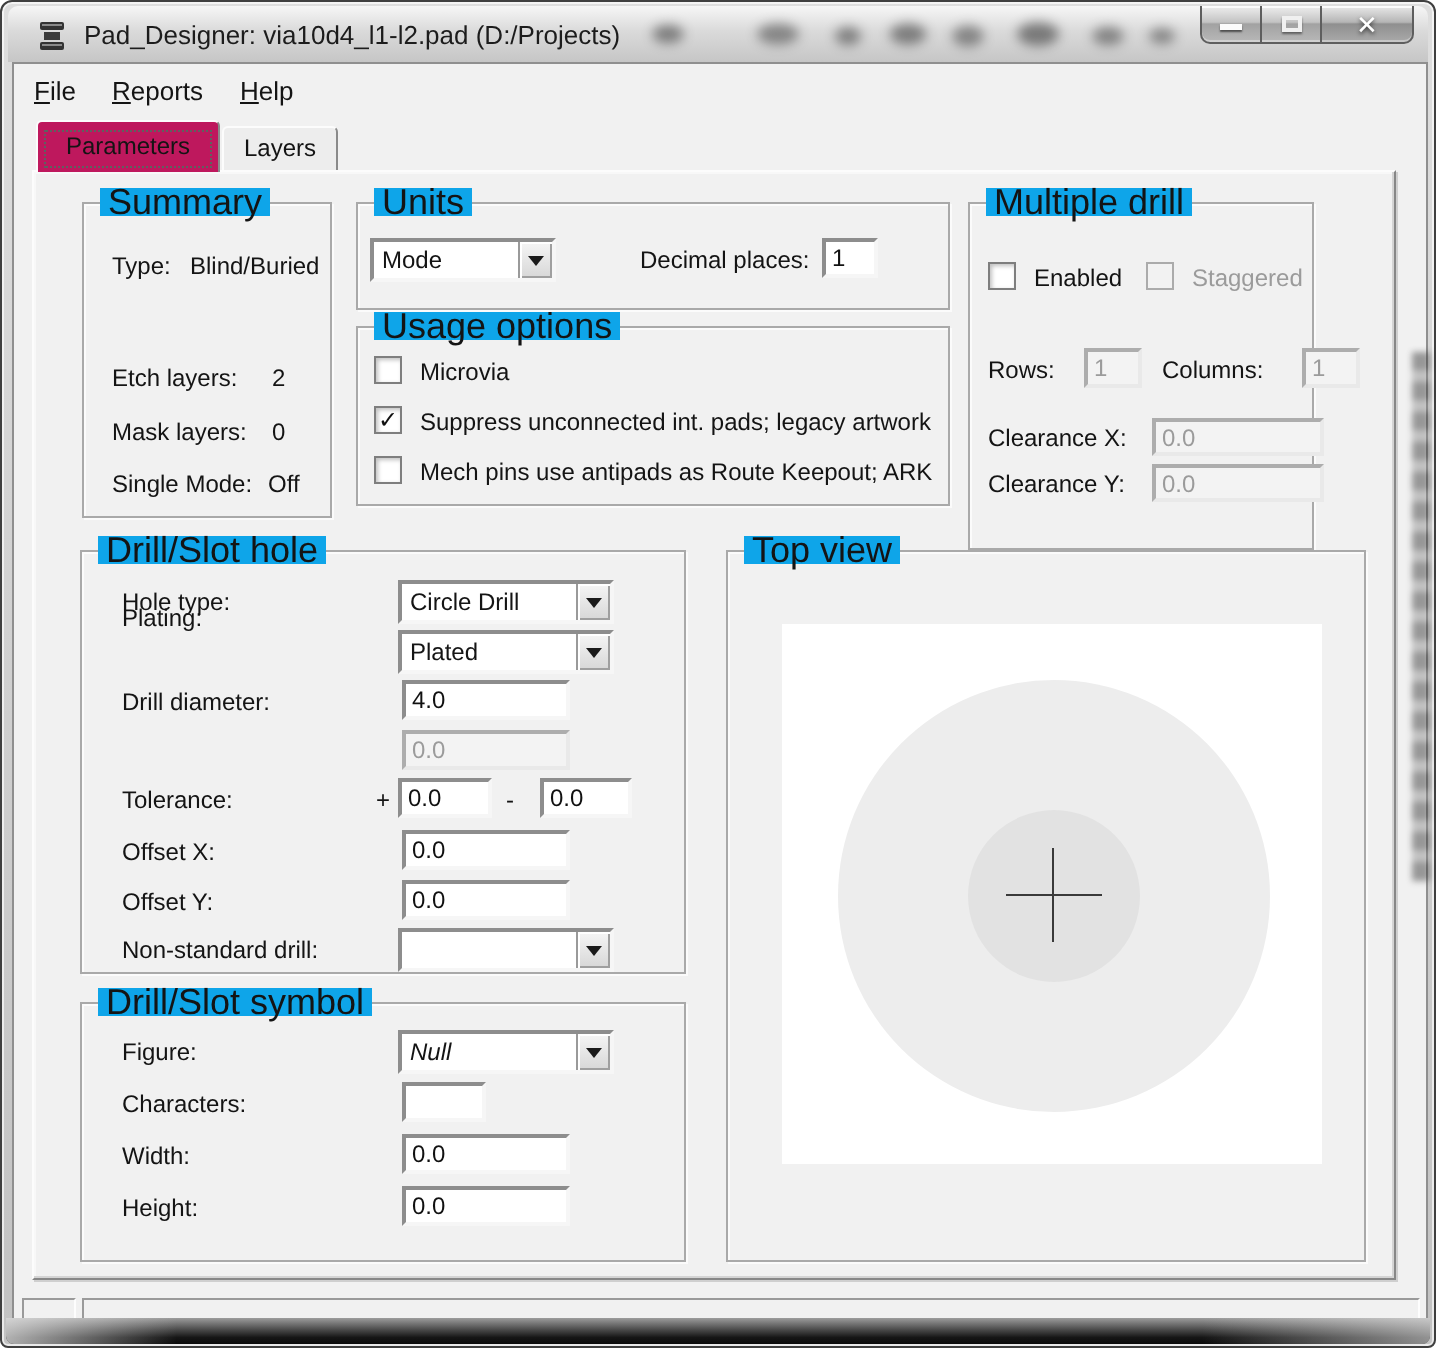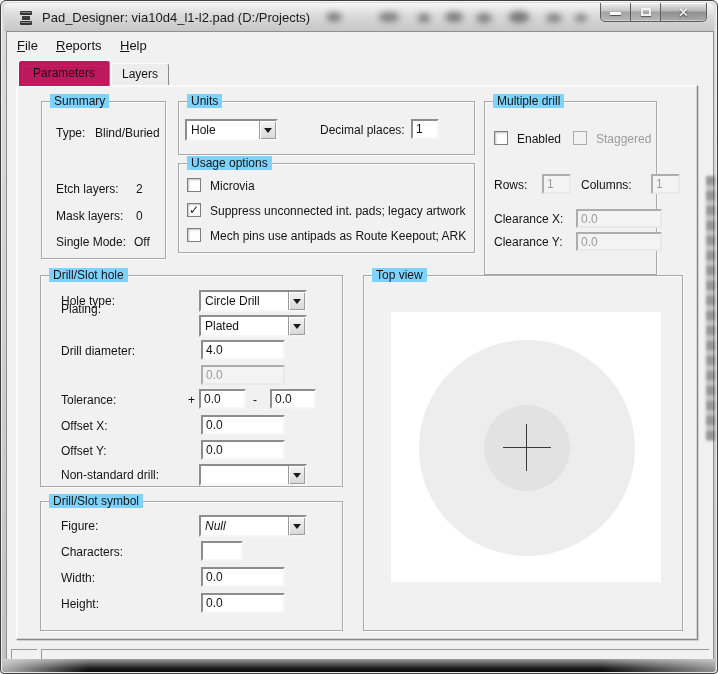--- a/index.html
+++ b/index.html
@@ -69,22 +69,22 @@
   .tab-focus { position:absolute; left:3px; right:3px; top:4px; bottom:2px; border:1px dotted #606060; }
 
   .panel { position:absolute; left:9px; top:53px; width:682px; height:555px; z-index:2;
            background:#f1f1f1; border:1px solid;
            border-color:#fcfcfc #878787 #878787 #fcfcfc;
            box-shadow:inset -1px -1px 0 #d4d4d4, inset 1px 1px 0 #f8f8f8, 1px 1px 0 #cfcfcf; }
 
   
   .grp { position:absolute; border:1px solid #a9a9a9;
          box-shadow:inset 1px 1px 0 #fbfbfb, 1px 1px 0 #fbfbfb; }
-  .grp-title { position:absolute; top:-8px; left:8px; background:#7dd3fc; padding:0 4px;
-               font-size:12px; line-height:14px; white-space:nowrap; }
+  .grp-title { position:absolute; top:-8px; left:8px; background:#0ea5e9; padding:0 4px;
+               font-size:18px; line-height:14px; white-space:nowrap; }
 
   .lbl { position:absolute; font-size:12px; white-space:nowrap; }
   .val { position:absolute; font-size:12px; white-space:nowrap; }
   .dim { color:#9b9b9b; }
 
   .tb { position:absolute; height:20px; background:#fff; color:#111;
         border:2px solid; border-color:#8d8d8d #f6f6f6 #f6f6f6 #8d8d8d;
         font-family:inherit; font-size:12px; padding:1px 3px; outline:none; }
   .tb.dis { background:#f3f3f3; color:#9b9b9b; border-color:#adadad #e9e9e9 #e9e9e9 #adadad; }
 
@@ -169,21 +169,21 @@
           <span class="val" style="left:94px; top:80px;">2</span>
           <span class="lbl" style="left:14px; top:107px;">Mask layers:</span>
           <span class="val" style="left:94px; top:107px;">0</span>
           <span class="lbl" style="left:14px; top:133px;">Single Mode:</span>
           <span class="val" style="left:92px; top:133px;">Off</span>
         </div>
 
         <div class="grp" style="left:161px; top:15px; width:297px; height:54px;">
           <span class="grp-title">Units</span>
           <div class="combo" style="left:6px; top:17px; width:93px;">
-            <span class="combo-text">Hole</span>
+            <span class="combo-text">Mode</span>
             <span class="combo-btn">
                 <span class="arrow-down"></span>
               </span>
           </div>
           <span class="lbl" style="left:141px; top:21px;">Decimal places:</span>
           <input class="tb" style="left: 232px; top: 17px; width: 28px;" value="1">
         </div>
 
         <div class="grp" style="left:161px; top:77px; width:297px; height:90px;">
           <span class="grp-title">Usage options</span>

